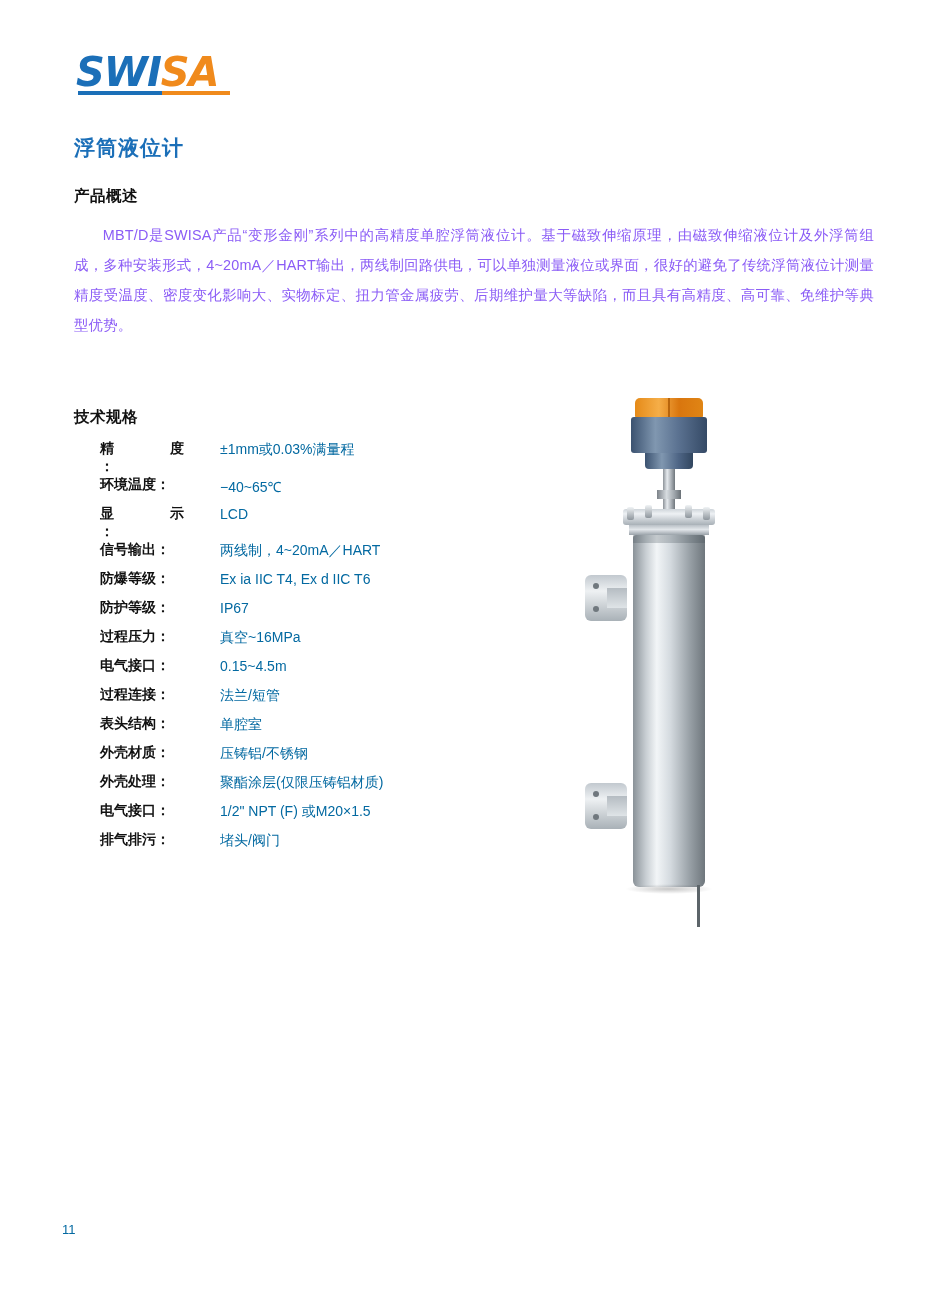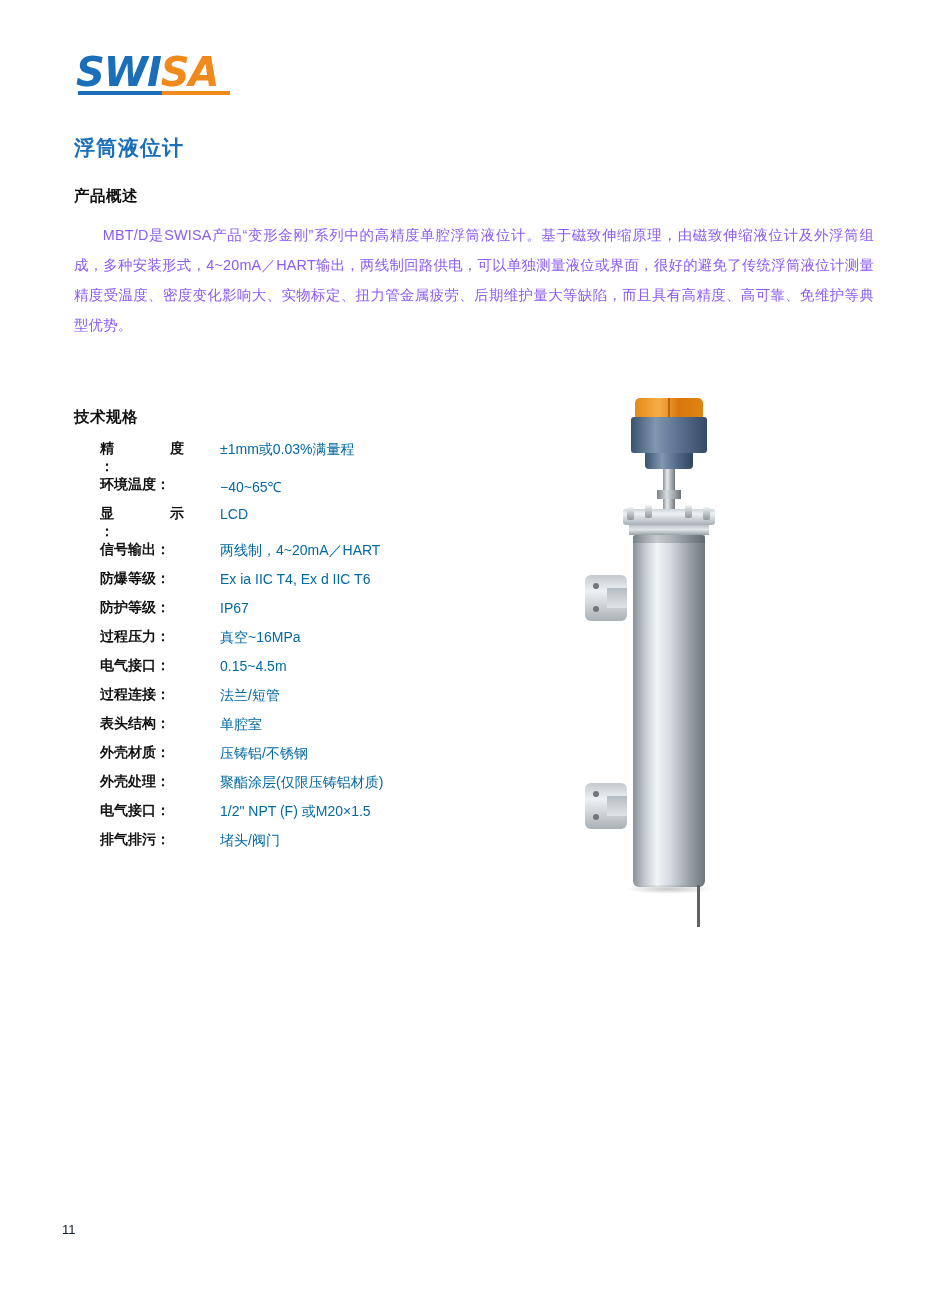--- a/index.html
+++ b/index.html
@@ -264,21 +264,21 @@
     height: 10px;
     background: radial-gradient(ellipse at center, rgba(0,0,0,0.22) 0%, rgba(0,0,0,0) 70%);
   }
 
   
   .page-number {
     position: absolute;
     left: 62px;
     top: 1222px;
     font-size: 13px;
-    color: #0f172a;
+    color: #0369a1;
   }
 </style>
 </head>
 <body>
 
 <div class="logo-wrap">
   <div class="logo-text"><span>SWI</span><span class="accent">SA</span></div>
   <div class="logo-underline"></div>
 </div>
 

